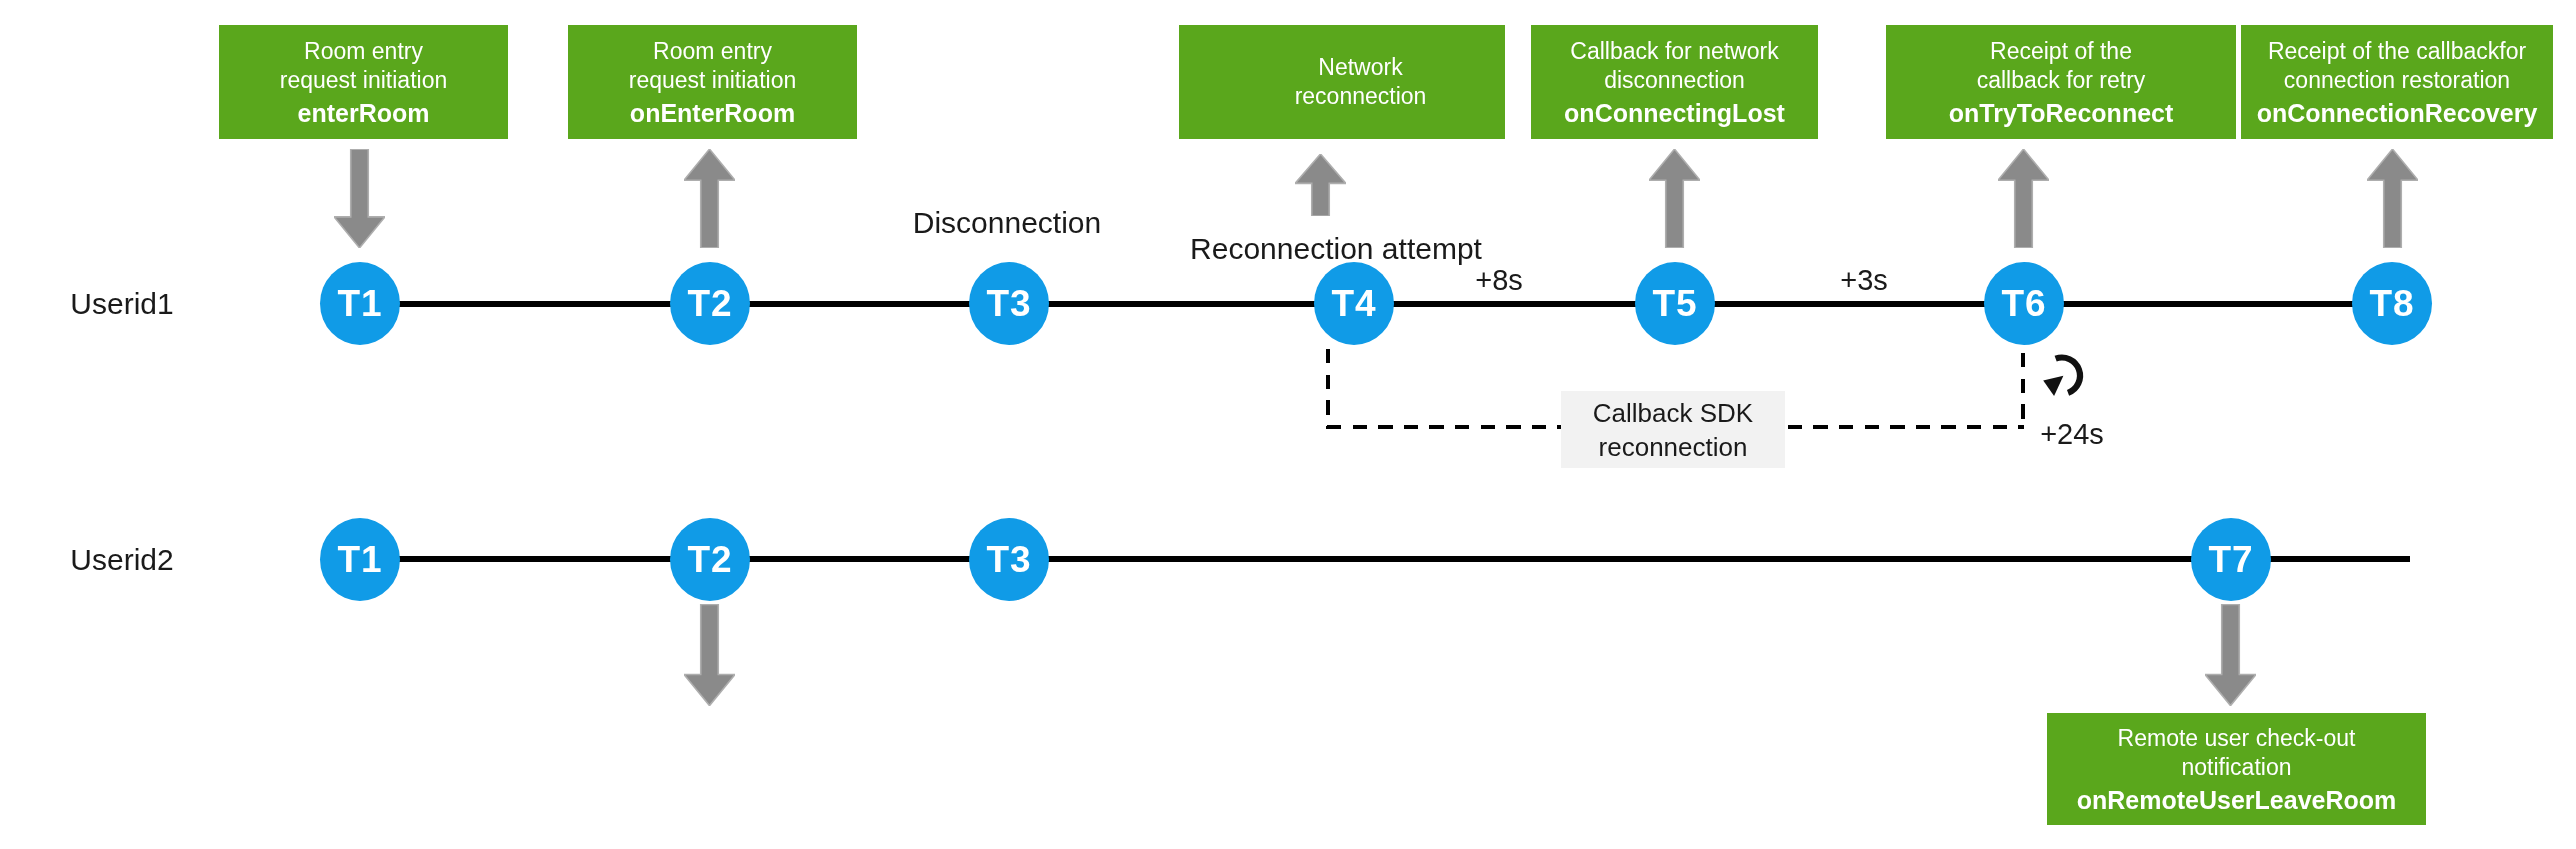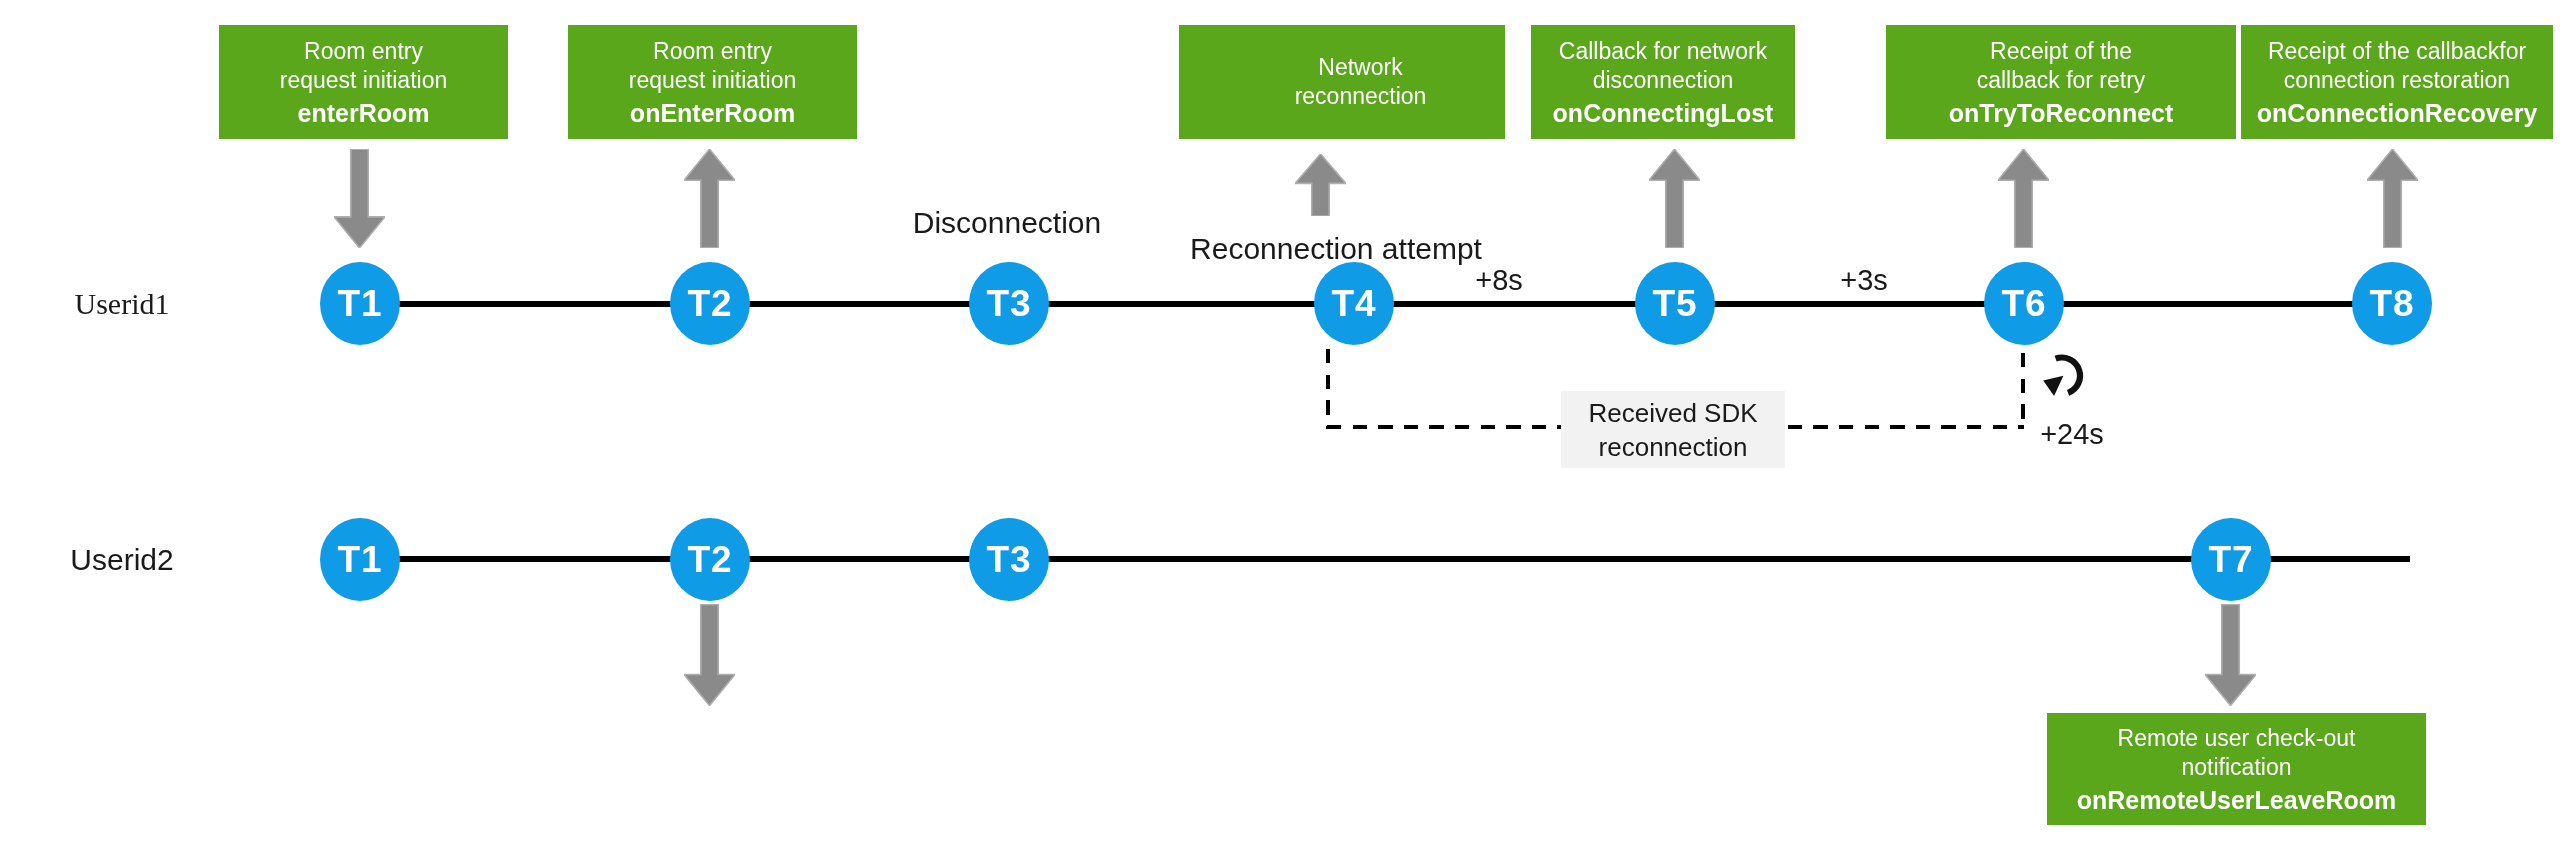--- a/index.html
+++ b/index.html
@@ -53,38 +53,38 @@
     font-size:26px;line-height:34px;text-align:center;z-index:5;
   }
   .center-xy{transform:translate(-50%,-50%);}
   .retry{position:absolute;left:2037px;top:350px;width:59px;height:53px;}
 </style>
 </head>
 <body>
 
 <div class="canvas">
 
-  <div class="lbl userid center-xy" style="left:122px;top:304px;font-family:Liberation Serif, serif;">Userid1</div>
+  <div class="lbl userid center-xy" style="left:122px;top:304px;">Userid1</div>
   <div class="tline" style="left:348px;top:301px;width:2047px;"></div>
 
   <div class="gbox" style="left:219px;top:25px;width:289px;height:114px;">
     <div>Room entry</div>
     <div>request initiation</div>
     <div class="cb">enterRoom</div>
   </div>
   <div class="gbox" style="left:568px;top:25px;width:289px;height:114px;">
     <div>Room entry</div>
     <div>request initiation</div>
     <div class="cb">onEnterRoom</div>
   </div>
   <div class="gbox" style="left:1179px;top:25px;width:289px;height:114px;padding-left:37px;">
     <div>Network</div>
     <div>reconnection</div>
   </div>
-  <div class="gbox" style="left:1531px;top:25px;width:264px;height:114px;">
+  <div class="gbox" style="left:1531px;top:25px;width:287px;height:114px;">
     <div>Callback for network</div>
     <div>disconnection</div>
     <div class="cb">onConnectingLost</div>
   </div>
   <div class="gbox" style="left:1886px;top:25px;width:350px;height:114px;">
     <div>Receipt of the</div>
     <div>callback for retry</div>
     <div class="cb">onTryToReconnect</div>
   </div>
   <div class="gbox" style="left:2241px;top:25px;width:312px;height:114px;">
@@ -126,21 +126,21 @@
 
   <div class="lbl note center-xy" style="left:1007px;top:223px;">Disconnection</div>
   <div class="lbl note center-xy" style="left:1318px;top:249px;margin-left:18px;">Reconnection attempt</div>
   <div class="lbl delta center-xy" style="left:1499px;top:280px;">+8s</div>
   <div class="lbl delta center-xy" style="left:1864px;top:280px;">+3s</div>
 
   <div class="dash-v" style="left:1326px;top:349px;height:80px;"></div>
   <div class="dash-h" style="left:1327px;top:425px;width:697px;"></div>
   <div class="dash-v" style="left:2021px;top:353px;height:74px;"></div>
   <div class="sdkbox">
-    <div>Received SDK</div>
+    <div>Callback SDK</div>
     <div>reconnection</div>
   </div>
   <div class="retry">
     <svg viewBox="0 0 76 66" width="59" height="53">
       <path d="M 40,54 A 23,23 0 1 0 24,10" fill="none" stroke="#111" stroke-width="8"></path>
       <polygon points="8,38 34,32 22,58" fill="#111"></polygon>
     </svg>
   </div>
   <div class="lbl delta center-xy" style="left:2072px;top:434px;">+24s</div>
 

